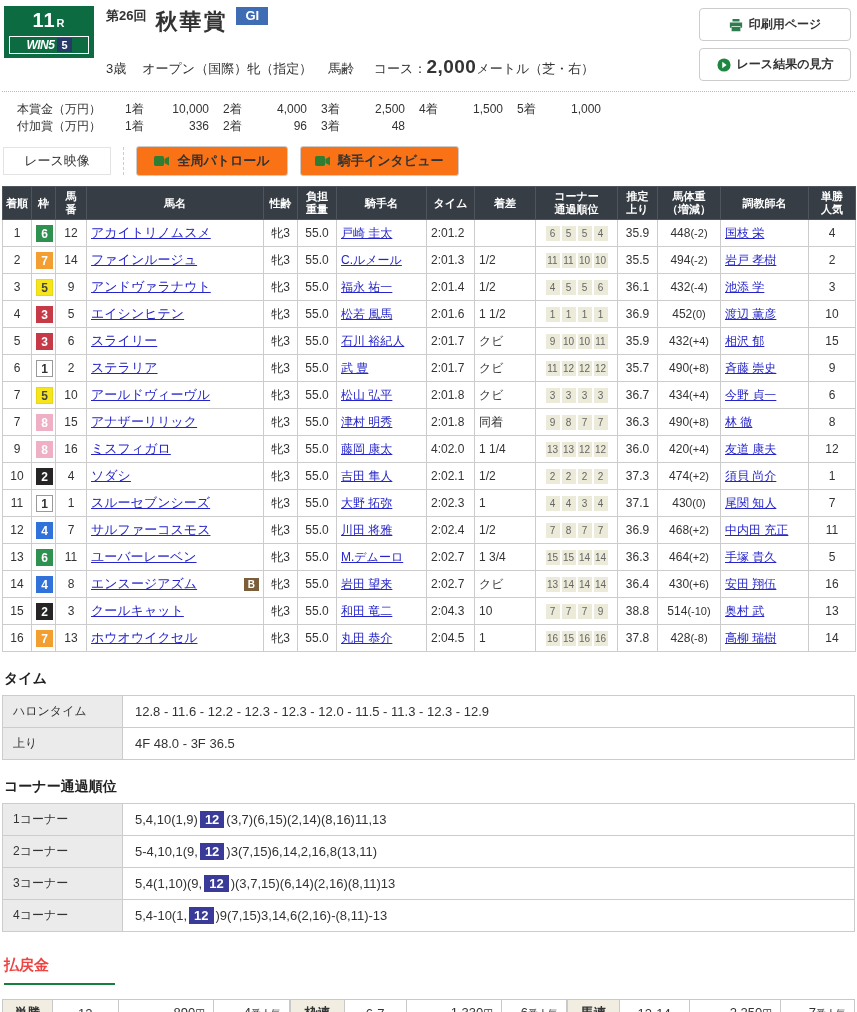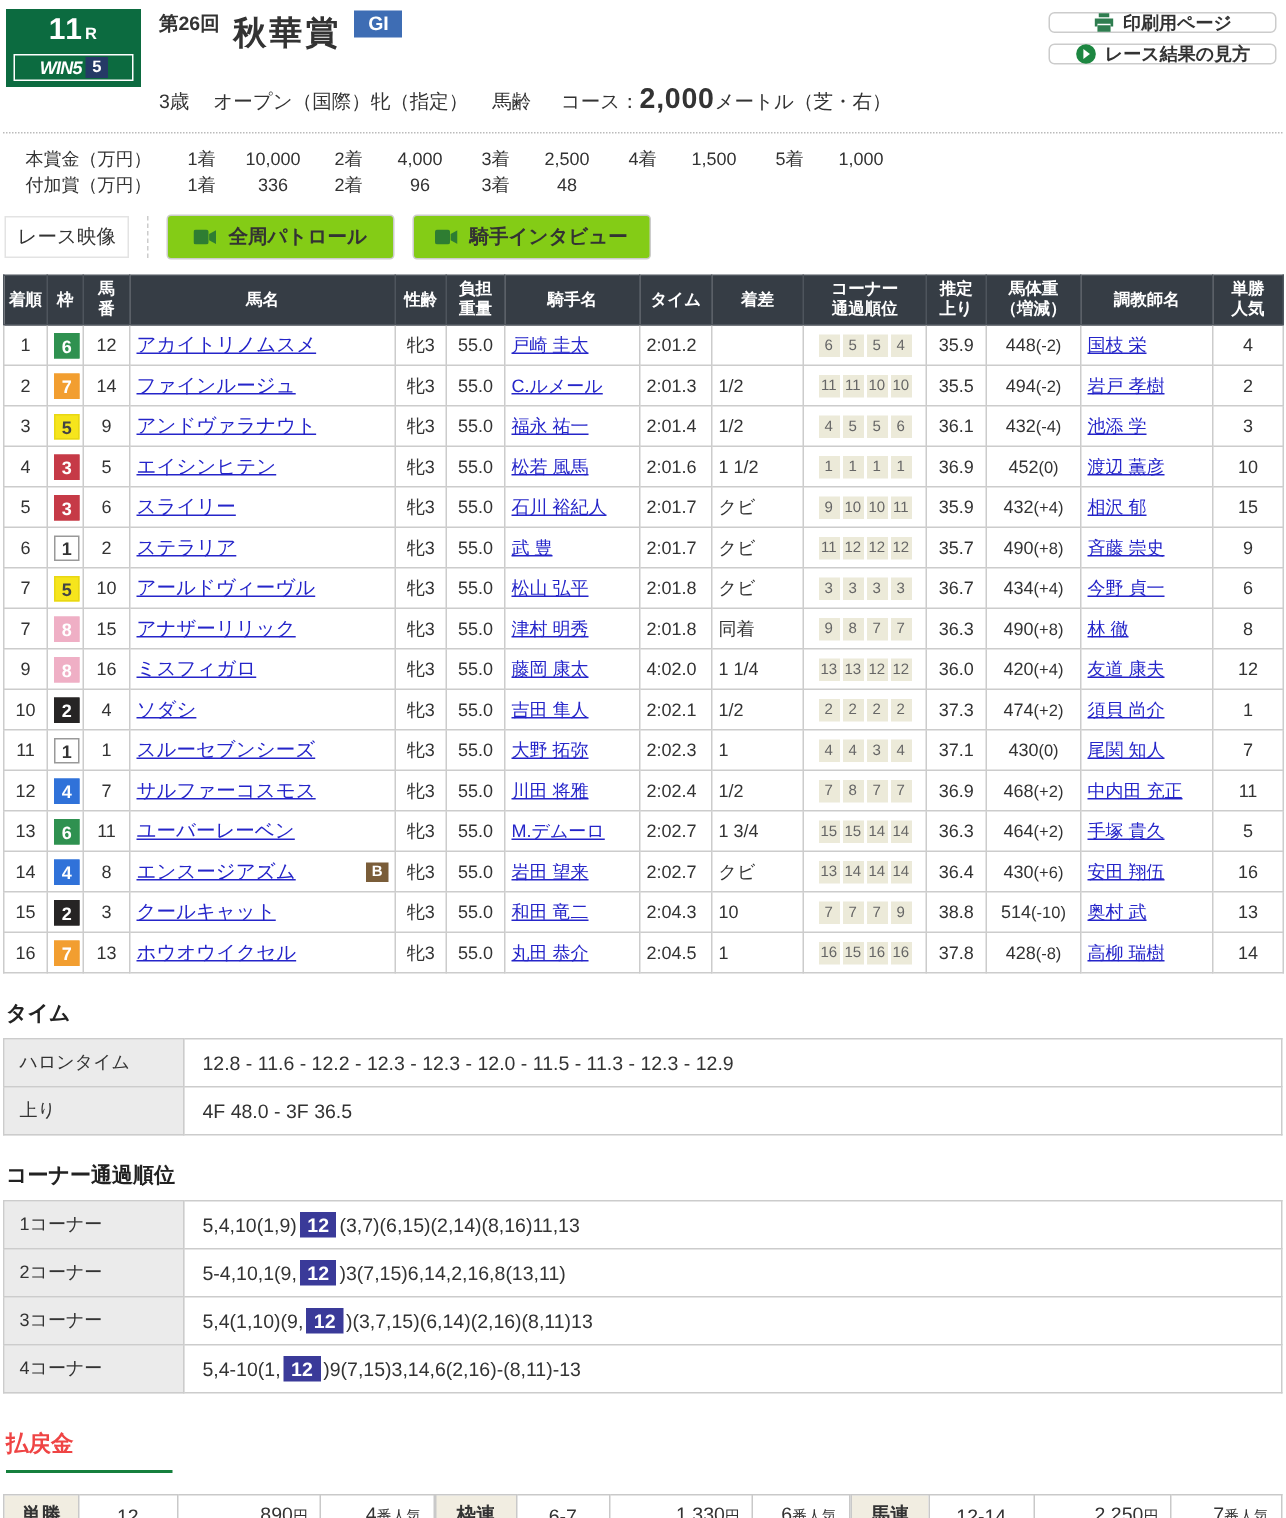--- a/index.html
+++ b/index.html
@@ -18,37 +18,37 @@
   .title-block { margin-left:12px; flex:1; }
   .title-line { display:flex; align-items:flex-start; gap:9px; margin-top:1px; }
   .edition { font-size:13px; font-weight:bold; }
   .race-name { font-size:22px; font-weight:bold; letter-spacing:2px; }
   .grade { background:#3e6db4; color:#fff; font-weight:bold; font-size:13px; padding:1px 9px 2px; }
   .cond-line { font-size:13px; margin-top:19px; }
   .cond-line .seg { margin-right:16px; }
   .dist { font-size:19px; font-weight:bold; letter-spacing:0.5px; }
   .top-buttons { display:flex; flex-direction:column; gap:7px; width:152px; margin-top:2px; }
   .tbtn { display:flex; align-items:center; justify-content:center; gap:6px; background:#fff;
-          border:1px solid #ccc; border-radius:4px; height:14px; font-size:12px; font-weight:bold;
+          border:1px solid #ccc; border-radius:4px; height:33px; font-size:12px; font-weight:bold;
           color:#333; cursor:pointer; font-family:inherit; }
 
   
   .prize { padding:9px 0 2px 3px; font-size:12px; }
   .prize-row { display:flex; line-height:17px; }
   .plabel { width:94px;margin-left:12px; }
   .prank { width:30px; margin-left:14px; }
-  .pamount { width:54px; text-align:center; }
+  .pamount { width:54px; text-align:right; }
 
   
   .video-row { display:flex; align-items:center; gap:12px; margin:9px 0 0 1px; }
-  .vlabel { width:83px; height:28px; line-height:26px; text-align:center; border:1px solid #e3e3e3; background:#fff; font-size:13px; }
+  .vlabel { width:108px; height:28px; line-height:26px; text-align:center; border:1px solid #e3e3e3; background:#fff; font-size:13px; }
   .play { width:185px; height:30px; background:#3f8c0f; color:#fff; font-weight:bold; font-size:14px;
           border:none; border-radius:3px; display:flex; align-items:center; justify-content:center; gap:8px; cursor:pointer; font-family:inherit; }
   .vdiv { border-left:1px dashed #ccc; height:28px; }
-  .vbtn { min-width:152px; height:30px; background:#84cc16; border:1px solid #ccc; border-radius:3px;
+  .vbtn { min-width:152px; height:30px; background:#f97316; border:1px solid #ccc; border-radius:3px;
           font-size:13px; font-weight:bold; color:#333; display:flex; align-items:center; justify-content:center; gap:8px; cursor:pointer; font-family:inherit; padding:0 14px; }
 
   
   .results { table-layout:fixed; width:853px; border-collapse:collapse; margin:10px 0 0 0; }
   .results th { background:#363d45; color:#fff; font-size:11px; font-weight:bold;
                 border:1px solid #4e555d; padding:3px 0; white-space:pre-line; line-height:13px; height:32px; }
   .results td { border:1px solid #ccc; font-size:12px; padding:2px 4px; height:27px; overflow:hidden; }
   .c { text-align:center; }
   .link { color:#2525c9; text-decoration:underline; cursor:pointer; }
   .horse-cell { display:flex; align-items:center; justify-content:space-between; }

